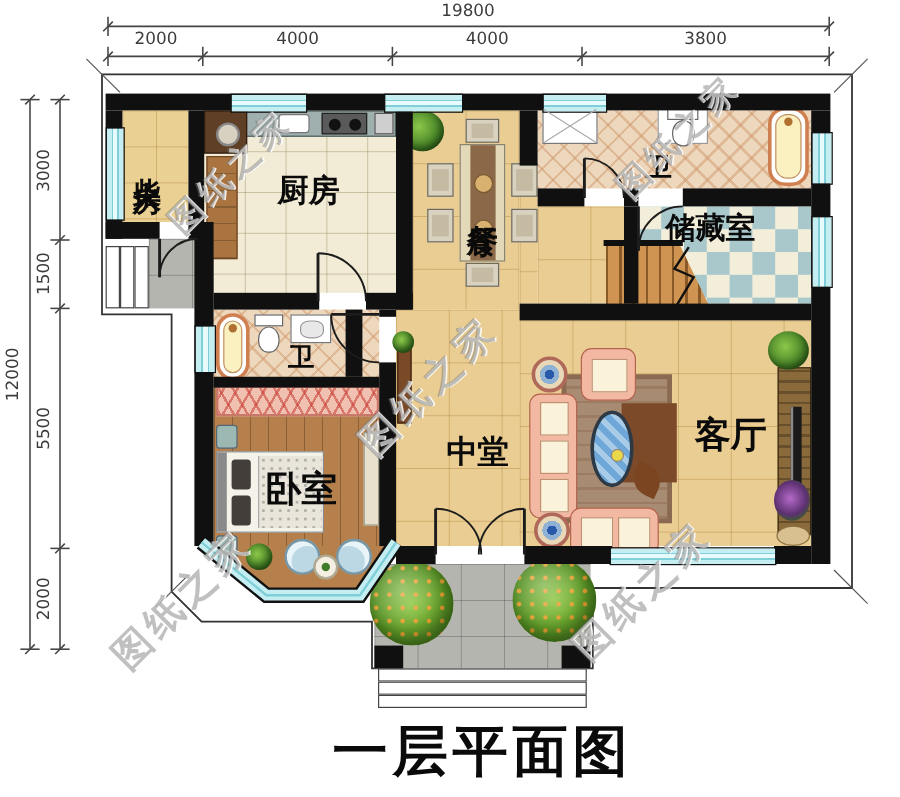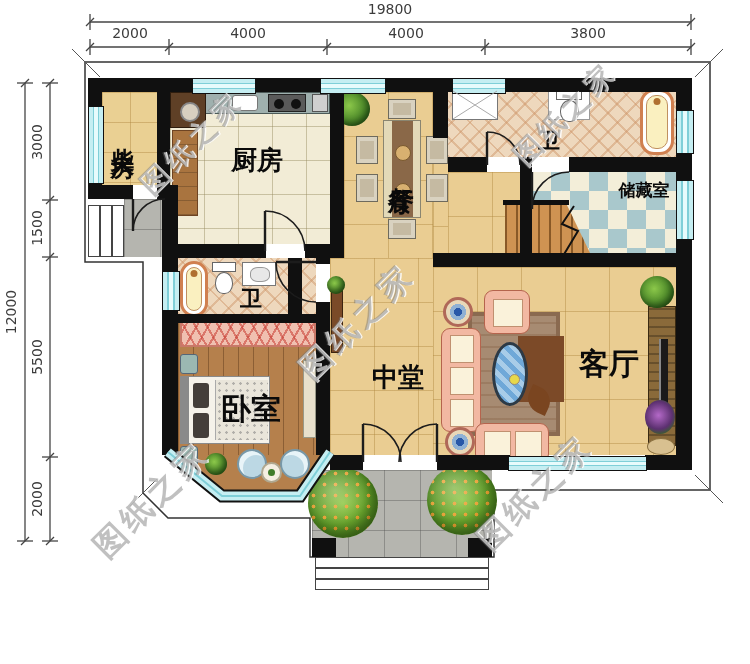--- a/index.html
+++ b/index.html
@@ -324,25 +324,26 @@
   <div class="dim v" style="left:11px;top:312px;">12000</div>
   <div class="dim v" style="left:37px;top:142px;">3000</div>
   <div class="dim v" style="left:37px;top:228px;">1500</div>
   <div class="dim v" style="left:37px;top:357px;">5500</div>
   <div class="dim v" style="left:37px;top:499px;">2000</div>
 
   <div class="label v" style="left:122px;top:133px;font-size:24px;">柴火房</div>
   <div class="label" style="left:257px;top:160px;font-size:26px;">厨房</div>
   <div class="label v" style="left:401px;top:170px;font-size:26px;">餐厅</div>
   <div class="label" style="left:549px;top:141px;font-size:22px;">卫</div>
-  <div class="label" style="left:644px;top:191px;font-size:17px;font-family:Liberation Serif, serif;">储藏室</div>
+  <div class="label" style="left:592px;top:191px;font-size:25px;font-family:Liberation Serif, serif;">储藏室</div>
   <div class="label" style="left:251px;top:299px;font-size:22px;">卫</div>
   <div class="label" style="left:398px;top:377px;font-size:26px;">中堂</div>
   <div class="label" style="left:609px;top:364px;font-size:30px;">客厅</div>
   <div class="label" style="left:251px;top:409px;font-size:30px;">卧室</div>
 
   <div class="wm" style="left:192px;top:143px;font-size:28px;">图纸之家</div>
   <div class="wm" style="left:565px;top:114px;font-size:28px;">图纸之家</div>
   <div class="wm" style="left:357px;top:322px;">图纸之家</div>
   <div class="wm" style="left:152px;top:500px;">图纸之家</div>
   <div class="wm" style="left:535px;top:493px;">图纸之家</div>
 
+  <div class="label" style="left:402px;top:626px;font-size:46px;letter-spacing:4px;">一层平面图</div>
 </div>
 
 </body></html>

